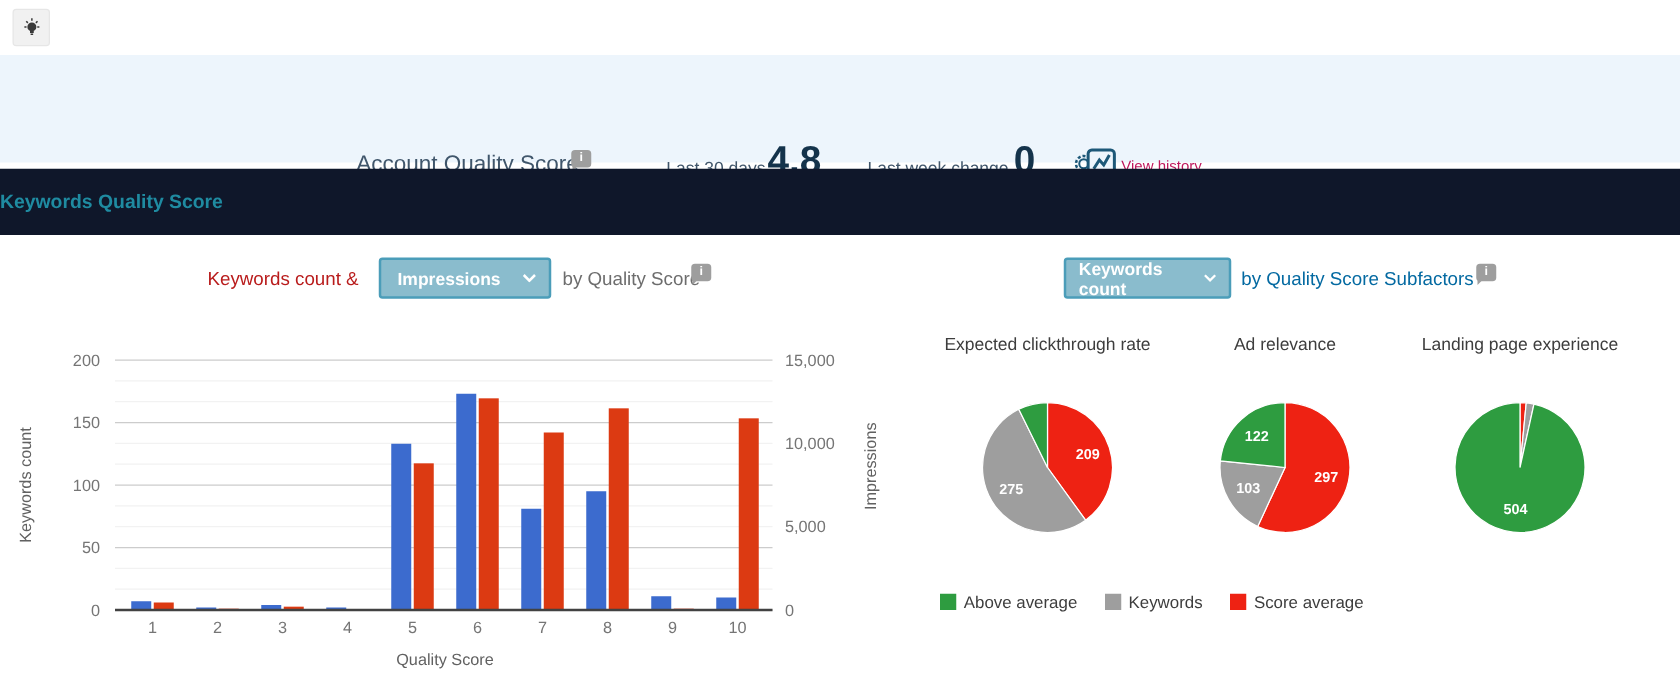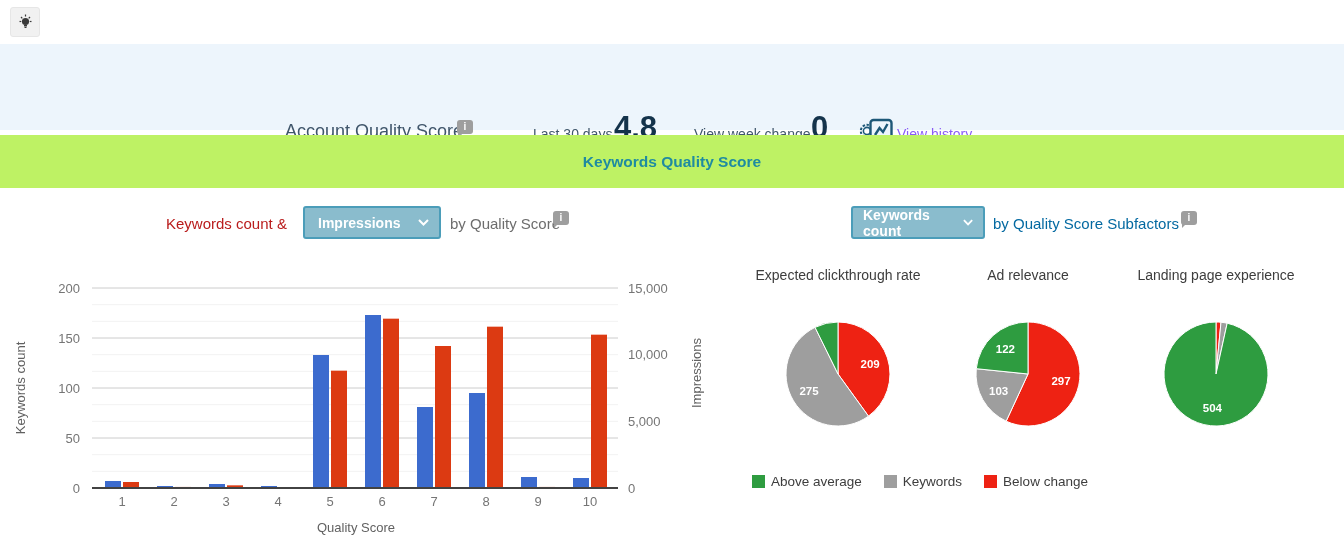--- a/index.html
+++ b/index.html
@@ -18,26 +18,26 @@
     font-size:10px; font-weight:bold; text-align:center; line-height:14px; border-radius:3px;
     position:absolute; cursor:pointer; }
   .info-icon::after { content:""; position:absolute; left:1px; bottom:-3px; width:0; height:0;
     border-left:4px solid #9e9e9e; border-bottom:4px solid transparent; }
   .ii-title { left:457px; top:76px; }
   .metric-label { position:absolute; font-size:14px; color:#40566b; }
   .metric-value { position:absolute; font-size:31px; font-weight:bold; color:#14334b; }
   .l30 { left:533px; top:82px; } .v30 { left:614px; top:66px; }
   .lwc { left:694px; top:82px; } .vwc { left:811px; top:66px; }
   .history-icon { position:absolute; left:858px; top:74px; }
-  .history-link { position:absolute; left:897px; top:82px; font-size:14px; color:#8b5cf6;
+  .history-link { position:absolute; left:897px; top:82px; font-size:12px; color:#be185d;
     cursor:pointer; }
 
   
   .section-band { position:absolute; left:0; top:135px; width:100%; height:53px;
-    background:#bef264; text-align:center; line-height:53px; }
+    background:#0f172a; line-height:53px; }
   .section-band span { font-size:15.5px; font-weight:bold; color:#1f8ba1; }
 
   
   .kw-prefix { position:absolute; left:166px; top:215px; font-size:15px; color:#b91c1c; }
   .sel { position:absolute; top:206px; height:33px; background:#8abccd; border:2px solid #4b9db9;
     border-radius:3px; color:#fff; font-weight:bold; font-size:14px; display:flex;
     align-items:center; justify-content:space-between; padding:0 10px 0 13px; cursor:pointer; }
   .sel1 { left:303px; width:138px; }
   .sel2 { left:851px; width:134px; padding-left:10px; }
   .by-qs  { position:absolute; left:450px; top:215px; font-size:15px; color:#6d6d6d; }
@@ -76,21 +76,21 @@
     </svg>
   </button>
 
   <div class="score-band">
     <span class="aqs-title">Account Quality Score</span>
     <span class="info-icon ii-title">i</span>
 
     <span class="metric-label l30">Last 30 days</span>
     <span class="metric-value v30">4.8</span>
 
-    <span class="metric-label lwc">View week change</span>
+    <span class="metric-label lwc">Last week change</span>
     <span class="metric-value vwc">0</span>
 
     <span class="history-icon">
       <svg width="36" height="30" viewBox="0 0 36 30">
         <circle cx="9" cy="13" r="6.2" fill="none" stroke="#1d5878" stroke-width="2" stroke-dasharray="2.4,1.6"></circle>
         <circle cx="9" cy="13" r="3.6" fill="none" stroke="#1d5878" stroke-width="1.6"></circle>
         <polygon points="5.5,18 8.5,20.5 5.5,26 4,22.5" fill="#1d5878"></polygon>
         <polygon points="12.5,18 9.5,20.5 12.5,26 14,22.5" fill="#1d5878"></polygon>
         <rect x="12.5" y="2" width="21" height="20" rx="3" fill="#edf5fc" stroke="#1d5878" stroke-width="2.4"></rect>
         <polyline points="17,17 21.5,10 25,14 29.5,6" fill="none" stroke="#1d5878" stroke-width="2.4"></polyline>
@@ -209,17 +209,17 @@
       <div class="leg-item">
         <span class="leg-sq" style="background: rgb(46, 156, 64);"></span>
         <span class="leg-label">Above average</span>
       </div>
       <div class="leg-item">
         <span class="leg-sq" style="background: rgb(158, 158, 158);"></span>
         <span class="leg-label">Keywords</span>
       </div>
       <div class="leg-item">
         <span class="leg-sq" style="background: rgb(238, 34, 19);"></span>
-        <span class="leg-label">Below change</span>
+        <span class="leg-label">Score average</span>
       </div>
     </div>
 
 </div>
 
 </body></html>

